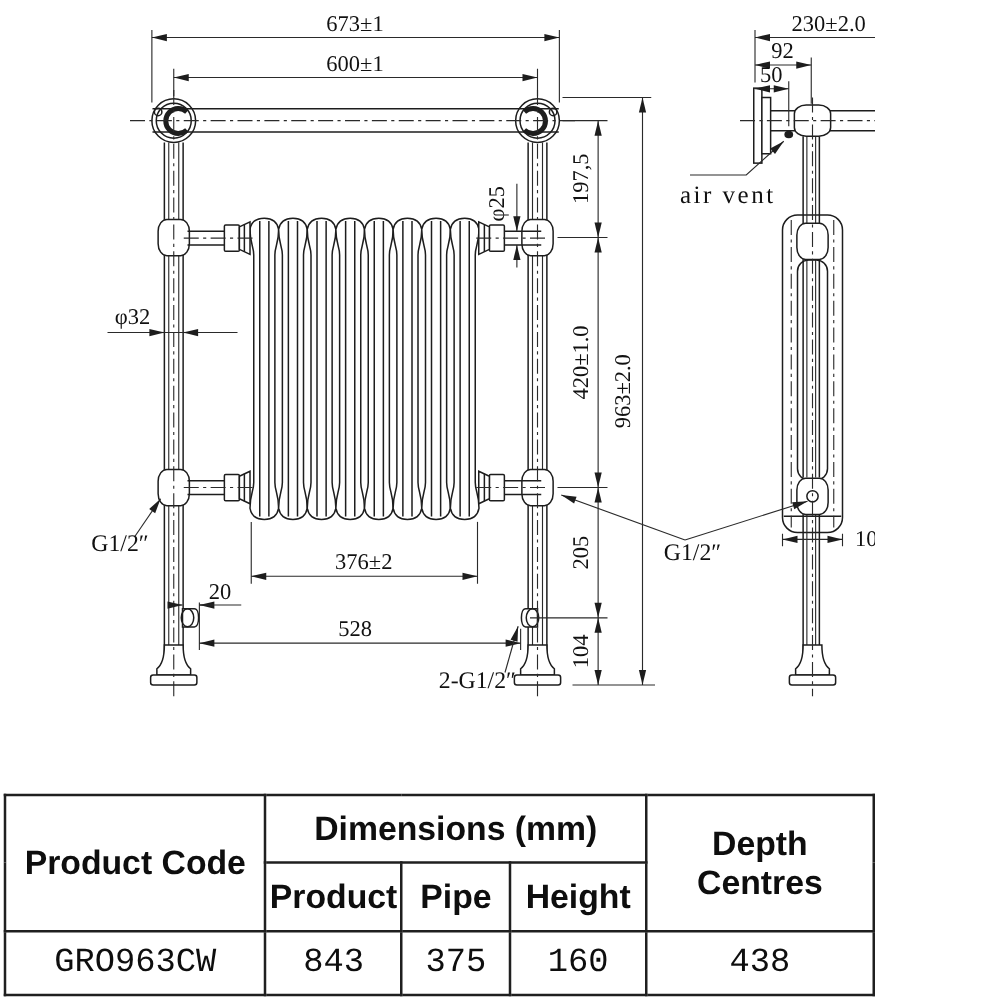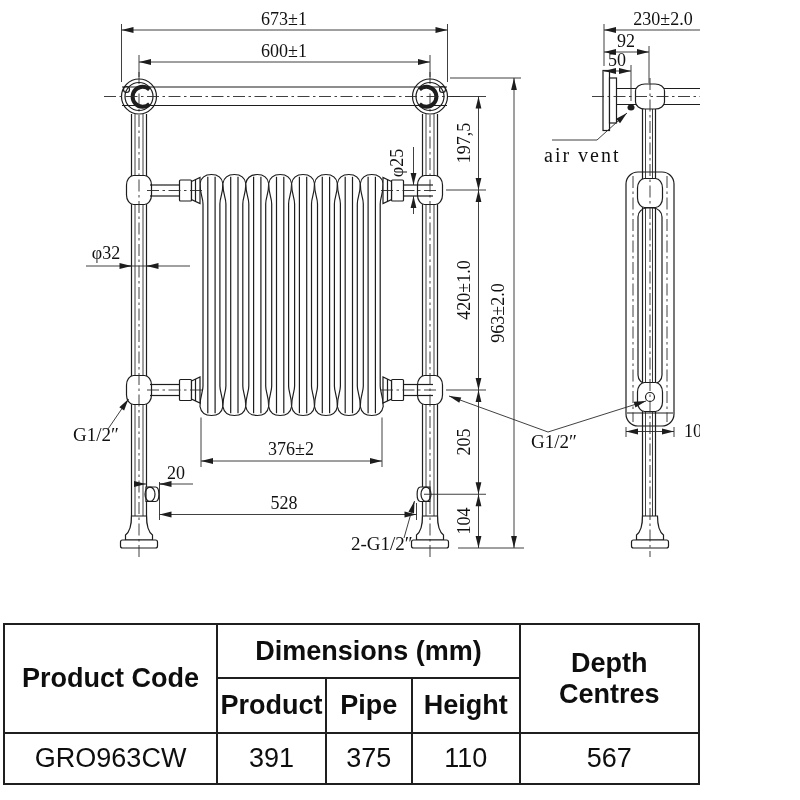--- a/index.html
+++ b/index.html
@@ -7,25 +7,25 @@
          font-family:"Liberation Sans", sans-serif;}
   svg{position:absolute;left:0;top:0;}
   svg .ln{stroke:#1d1d1d;stroke-width:1.2;fill:none;}
   svg .lnw{stroke:#1d1d1d;stroke-width:1.2;fill:#ffffff;}
   svg .thin{stroke:#2a2a2a;stroke-width:0.9;fill:none;}
   svg .cl{stroke:#2a2a2a;stroke-width:0.9;fill:none;stroke-dasharray:12 3.5 2.5 3.5;}
   svg .dim{font-family:"Liberation Serif","DejaVu Serif",serif;font-size:18px;fill:#111;}
   svg .lbl{font-family:"Liberation Serif","DejaVu Serif",serif;font-size:19px;fill:#111;}
   svg .vent{font-family:"Liberation Serif","DejaVu Serif",serif;font-size:20px;letter-spacing:2px;fill:#111;}
   #spec-table{position:absolute;left:3px;top:623px;}
-  table{border-collapse:collapse;table-layout:fixed;}
+  table{border-collapse:collapse;table-layout:fixed;margin-top:12px;}
   td,th{border:2px solid #1f1f1f;text-align:center;vertical-align:middle;
         font-size:27px;color:#0e0e0e;padding:0;overflow:hidden;}
   .hd{font-weight:bold;}
-  .dt{font-weight:normal;font-size:27px;}
+  .dt{font-weight:normal;font-size:27px;font-family:Liberation Mono, monospace;}
 </style>
 </head>
 <body>
 
 <div id="stage">
 
 <svg width="800" height="618" viewBox="0 0 800 618">
   <defs>
     <marker id="ar" markerWidth="14" markerHeight="8" refX="13" refY="4" orient="auto-start-reverse" markerUnits="userSpaceOnUse">
       <path d="M13,4 L1,1.1 L1,6.9 Z" fill="#1d1d1d"></path>
@@ -279,22 +279,22 @@
       <td colspan="3" class="hd">Dimensions (mm)</td>
       <td rowspan="2" class="hd">Depth Centres</td>
     </tr>
     <tr style="height:55px">
       <td class="hd">Product</td>
       <td class="hd">Pipe</td>
       <td class="hd">Height</td>
     </tr>
     <tr style="height:51px">
       <td class="dt">GRO963CW</td>
-      <td class="dt">391</td>
+      <td class="dt">843</td>
       <td class="dt">375</td>
-      <td class="dt">110</td>
-      <td class="dt">567</td>
+      <td class="dt">160</td>
+      <td class="dt">438</td>
     </tr>
   </tbody>
       </table>
 </div>
 
 </div>
 
 </body></html>

